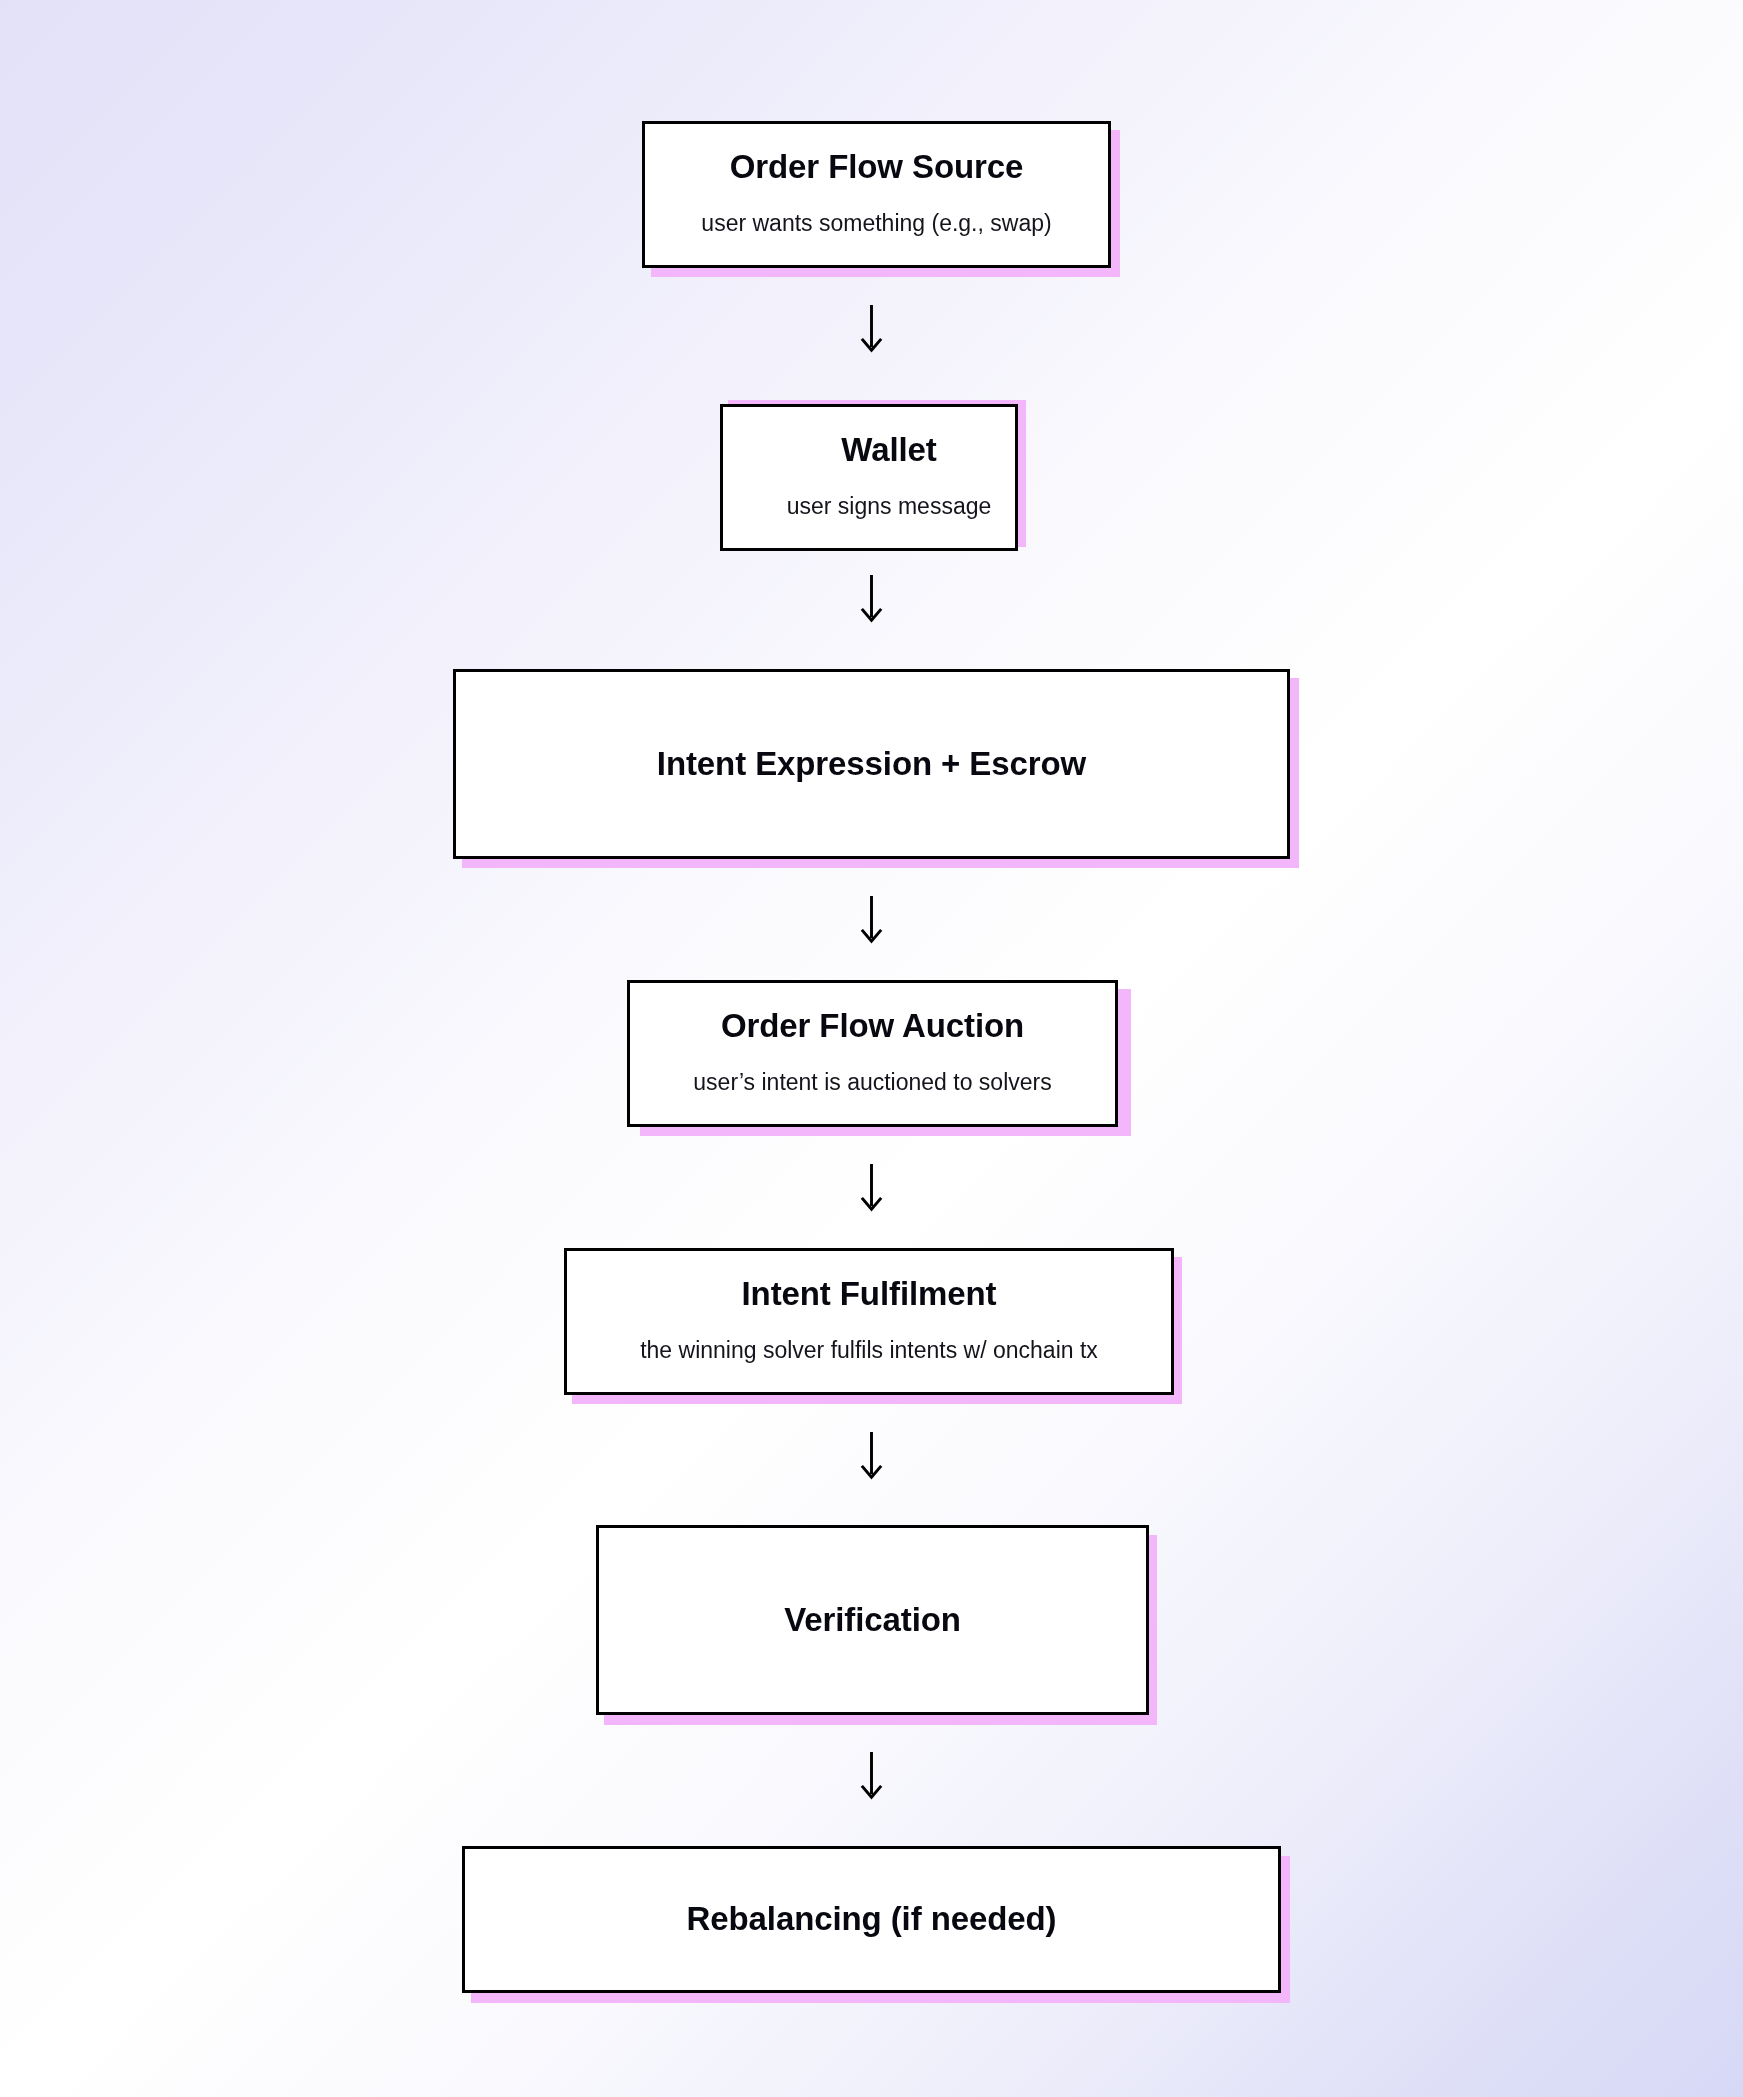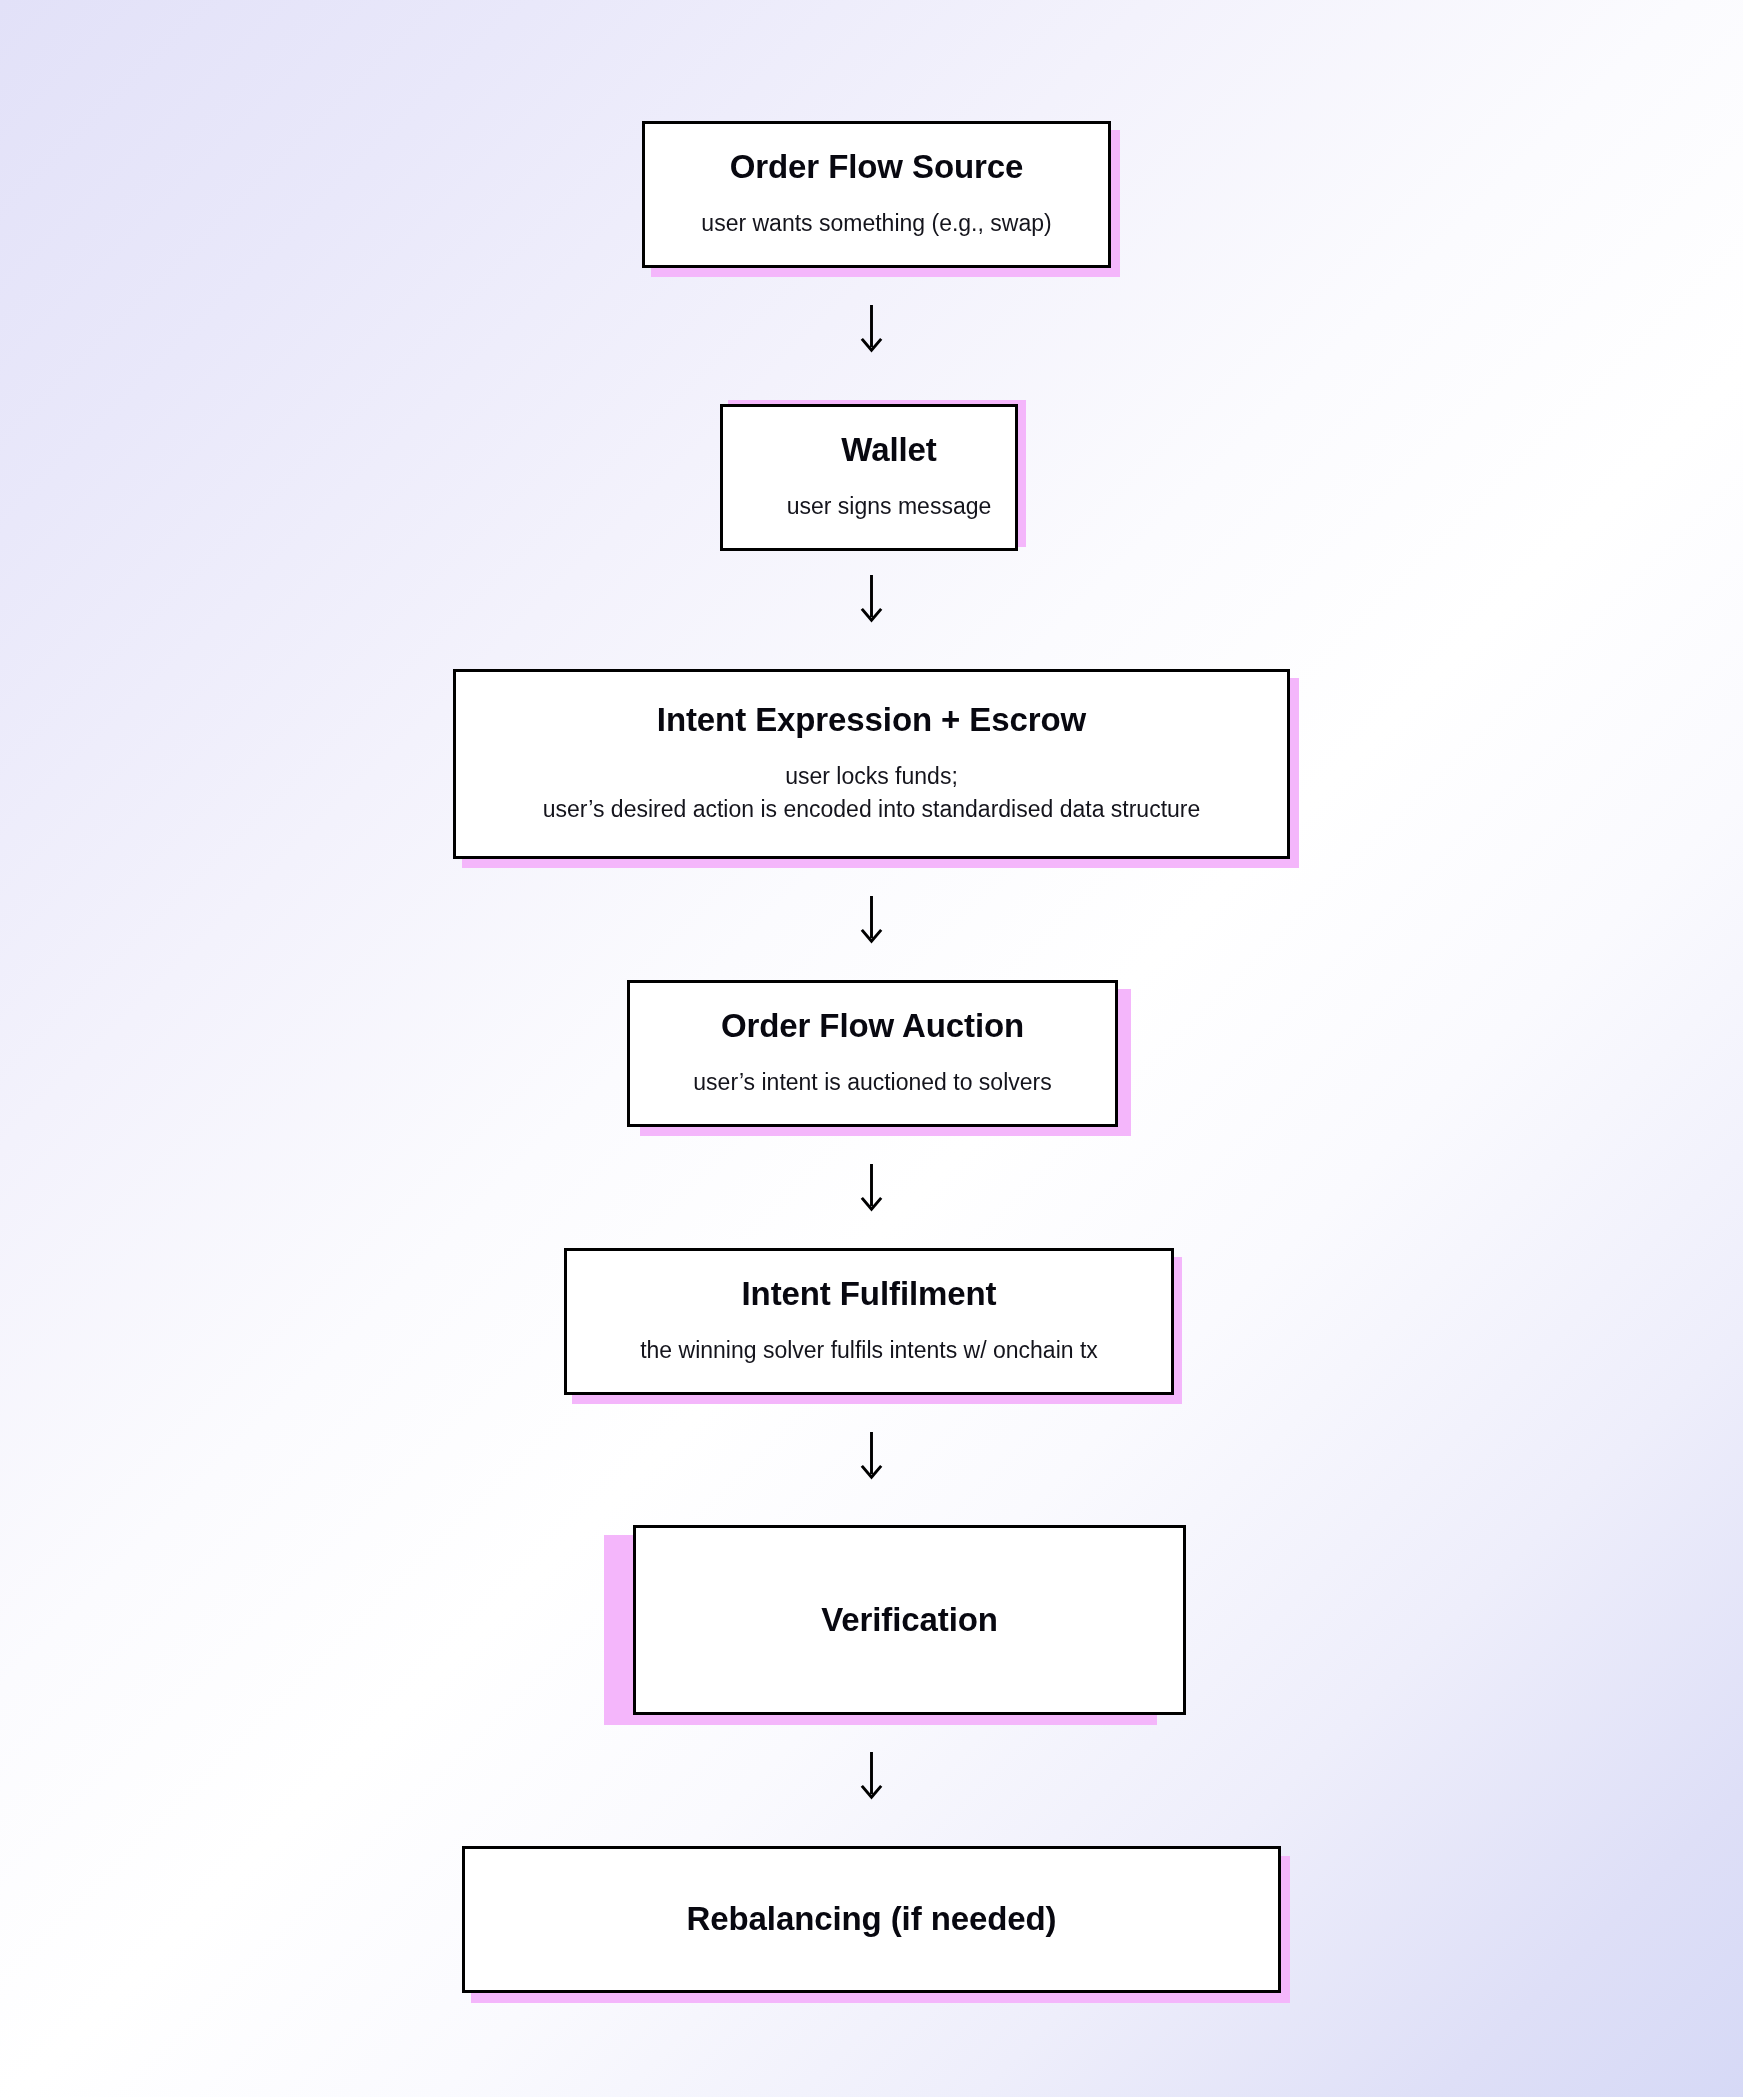--- a/index.html
+++ b/index.html
@@ -98,22 +98,20 @@
   </div>
 
   <svg class="arrow" style="left:854px; top:575px;" width="35" height="51" viewBox="0 0 48 70">
     <line x1="24" y1="0" x2="24" y2="58" stroke="#000" stroke-width="4"></line>
     <polyline points="12,48 24,62 36,48" fill="none" stroke="#000" stroke-width="4" stroke-linecap="square" stroke-linejoin="miter"></polyline>
   </svg>
 
   <div class="node-shadow" style="left:462px; top:678px; width:837px; height:190px;"></div>
   <div class="node" style="left:453px; top:669px; width:837px; height:190px;">
     <div class="node-title">Intent Expression + Escrow</div>
-    <div class="node-desc gap-14">user locks funds;
-user’s desired action is encoded into standardised data structure</div>
   </div>
 
   <svg class="arrow" style="left:854px; top:896px;" width="35" height="51" viewBox="0 0 48 70">
     <line x1="24" y1="0" x2="24" y2="58" stroke="#000" stroke-width="4"></line>
     <polyline points="12,48 24,62 36,48" fill="none" stroke="#000" stroke-width="4" stroke-linecap="square" stroke-linejoin="miter"></polyline>
   </svg>
 
   <div class="node-shadow" style="left:640px; top:989px; width:491px; height:147px;"></div>
   <div class="node" style="left:627px; top:980px; width:491px; height:147px;">
     <div class="node-title">Order Flow Auction</div>
@@ -130,21 +128,21 @@
     <div class="node-title">Intent Fulfilment</div>
     <div class="node-desc gap-14">the winning solver fulfils intents w/ onchain tx</div>
   </div>
 
   <svg class="arrow" style="left:854px; top:1432px;" width="35" height="51" viewBox="0 0 48 70">
     <line x1="24" y1="0" x2="24" y2="58" stroke="#000" stroke-width="4"></line>
     <polyline points="12,48 24,62 36,48" fill="none" stroke="#000" stroke-width="4" stroke-linecap="square" stroke-linejoin="miter"></polyline>
   </svg>
 
   <div class="node-shadow" style="left:604px; top:1535px; width:553px; height:190px;"></div>
-  <div class="node" style="left:596px; top:1525px; width:553px; height:190px;margin-left:37px;">
+  <div class="node" style="left:596px; top:1525px; width:553px; height:190px;">
     <div class="node-title">Verification</div>
   </div>
 
   <svg class="arrow" style="left:854px; top:1752px;" width="35" height="51" viewBox="0 0 48 70">
     <line x1="24" y1="0" x2="24" y2="58" stroke="#000" stroke-width="4"></line>
     <polyline points="12,48 24,62 36,48" fill="none" stroke="#000" stroke-width="4" stroke-linecap="square" stroke-linejoin="miter"></polyline>
   </svg>
 
   <div class="node-shadow" style="left:471px; top:1856px; width:819px; height:147px;"></div>
   <div class="node" style="left:462px; top:1846px; width:819px; height:147px;">

